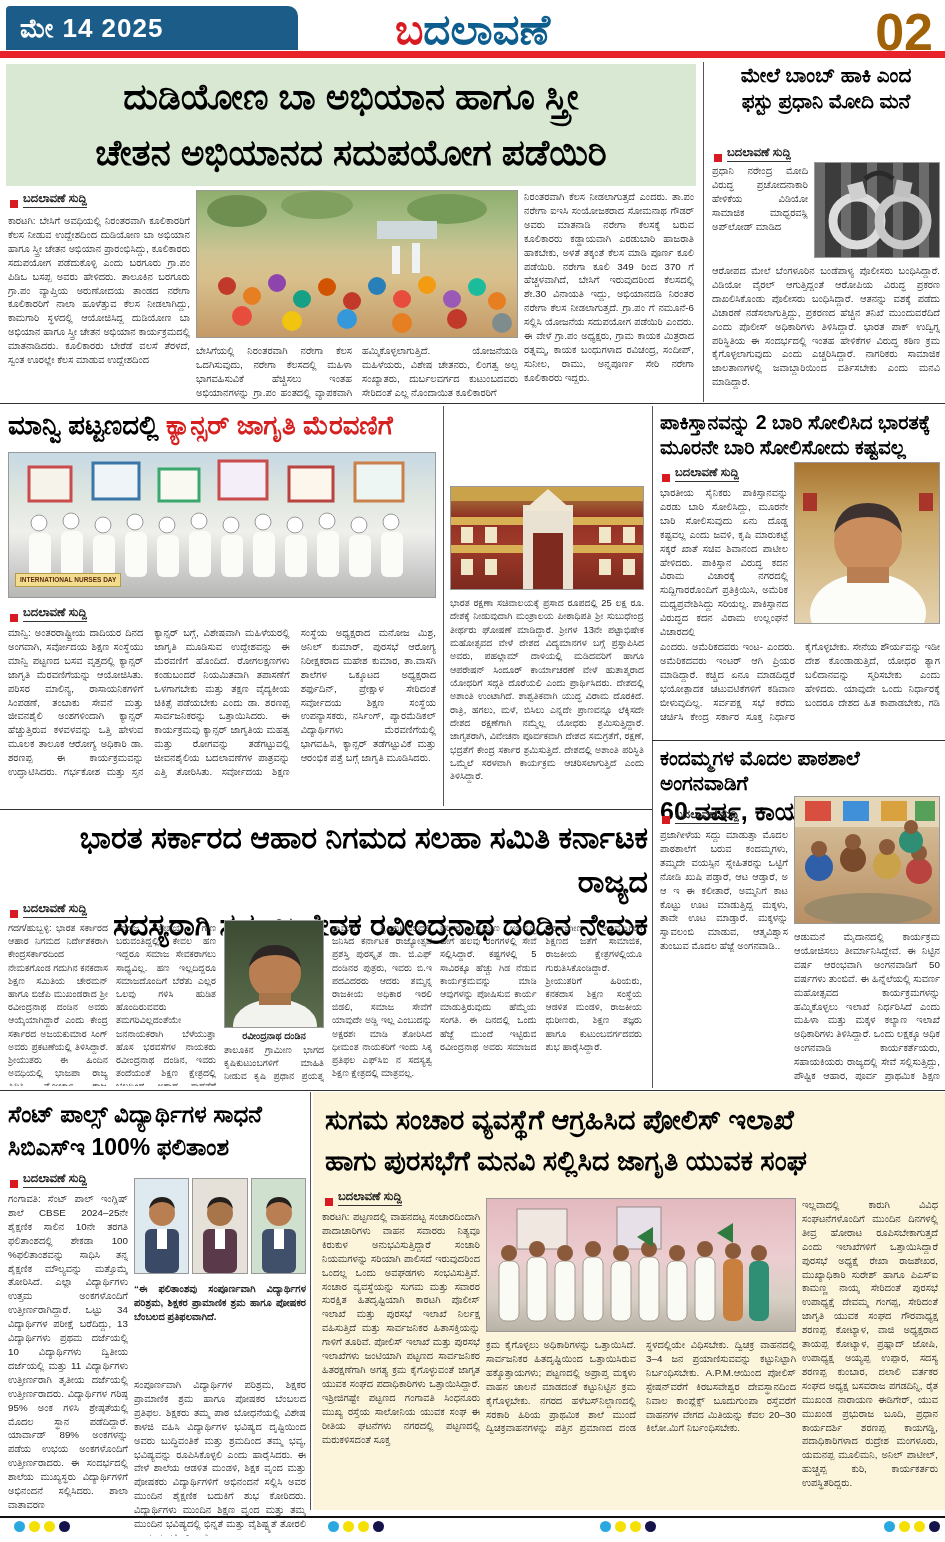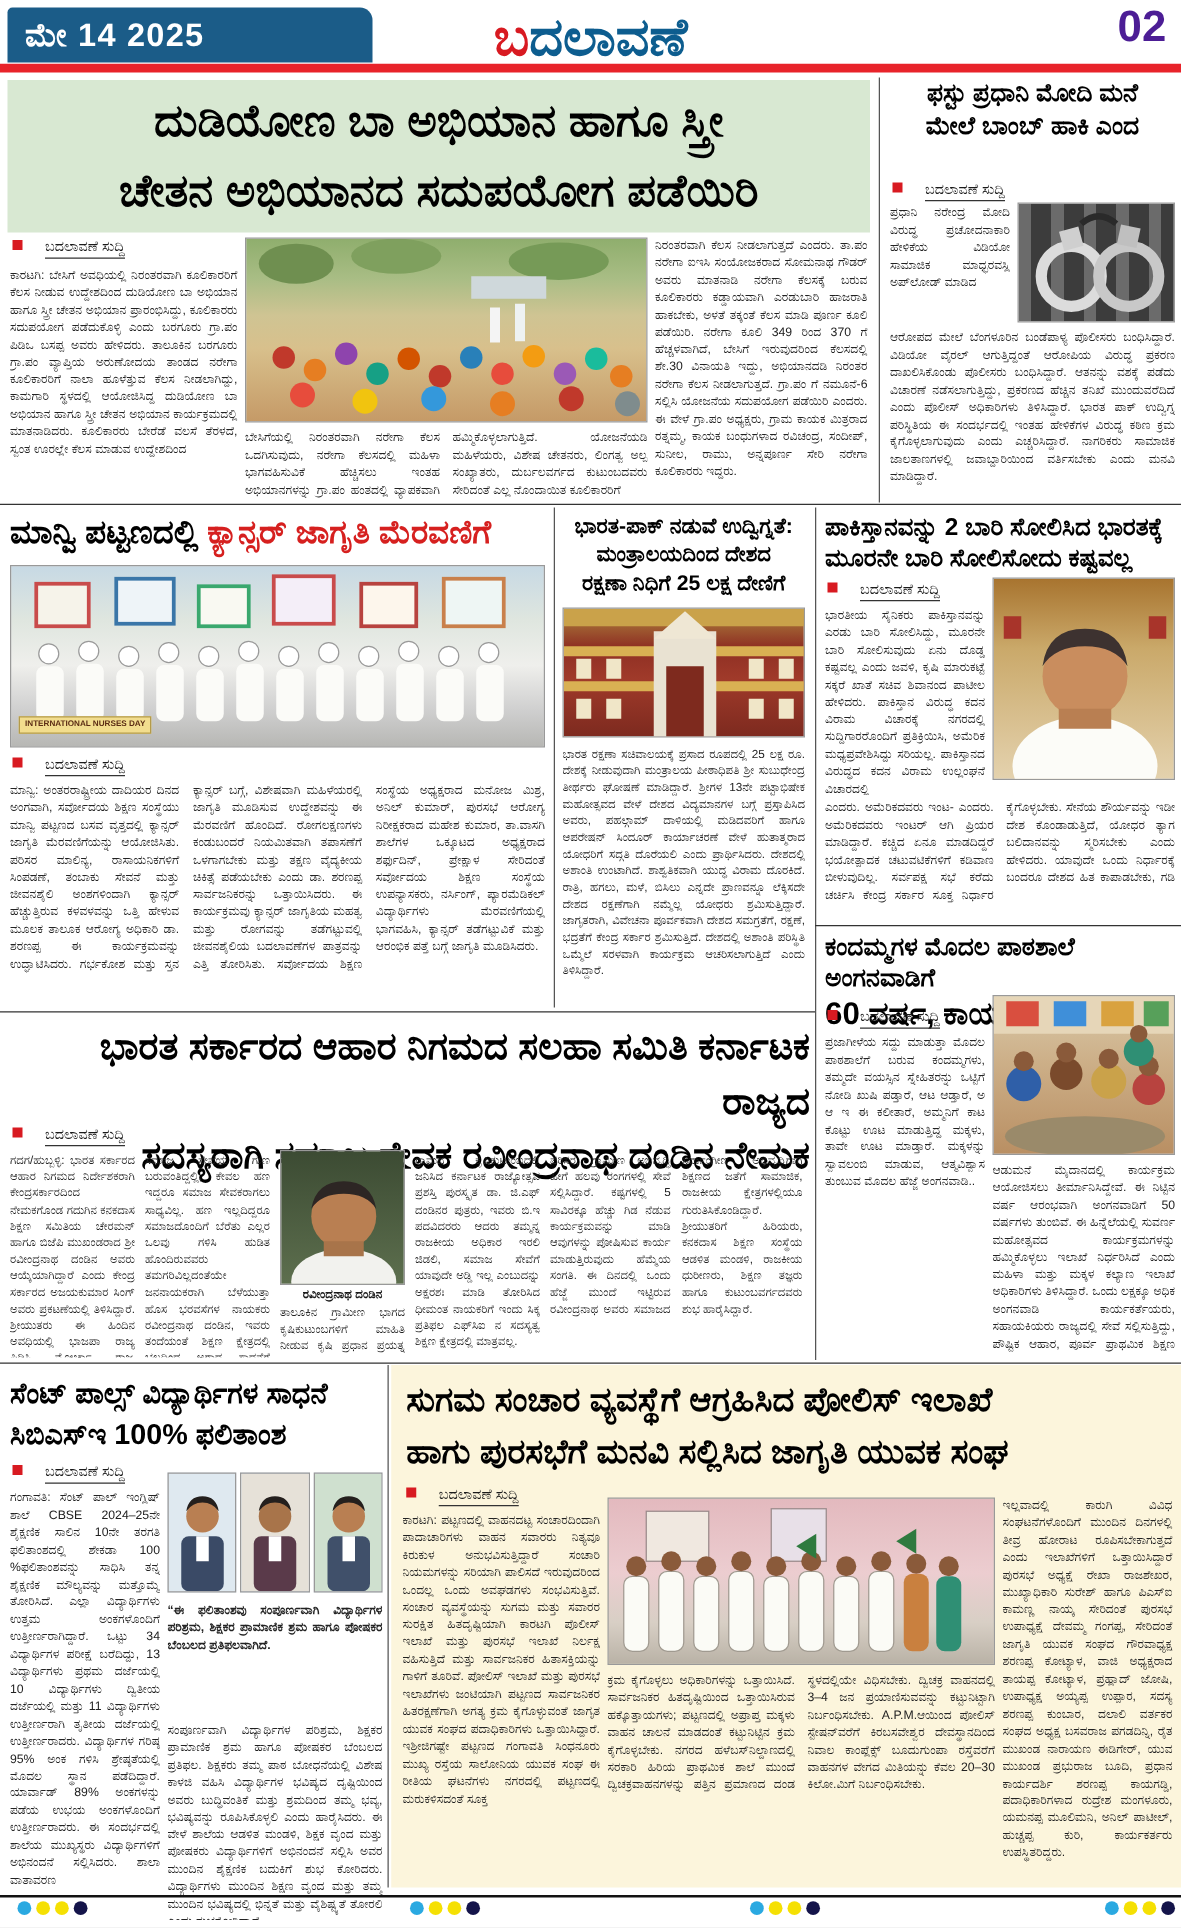--- a/index.html
+++ b/index.html
@@ -6,25 +6,25 @@
   .page{position:relative;width:945px;height:1542px;background:#ffffff;margin:0 auto;
         font-family:"Liberation Sans",sans-serif;color:#1a1a1a;overflow:hidden;}
   .abs{position:absolute;}
   
   .date-box{left:6px;top:6px;width:292px;height:44px;background:#1b5c88;border-radius:4px 10px 0 0;
             display:flex;align-items:center;padding-left:14px;box-sizing:border-box;}
   .date-box span{color:#fff;font-weight:bold;font-size:26px;letter-spacing:1px;}
   .masthead{left:0;right:0;top:6px;text-align:center;font-size:42px;font-weight:bold;}
   .masthead .first{color:#d81a21;}
   .masthead .rest{color:#0d5d8f;}
-  .pageno{right:12px;top:2px;font-size:35px;font-weight:bold;color:#4c1d95;}
+  .pageno{right:12px;top:2px;font-size:52px;font-weight:bold;color:#a16207;}
   .red-bar{left:0;top:51px;width:945px;height:7px;background:#e8232a;}
   
   .headline{font-weight:bold;color:#000;}
-  .byline{display:flex;align-items:flex-start;gap:18px;font-size:11.5px;font-weight:normal;}
+  .byline{display:flex;align-items:flex-end;gap:5px;font-size:11.5px;font-weight:bold;}
   .byline .sq{width:8px;height:8px;background:#d81a21;display:inline-block;}
   .byline .txt{border-bottom:1.5px solid #333;padding-bottom:2px;}
   .body-txt{font-size:9.8px;line-height:1.42;text-align:justify;color:#222;overflow:hidden;}
   .cols-2{column-count:2;column-gap:10px;}
   .cols-3{column-count:3;column-gap:11px;}
   .vline{background:#555;width:1px;}
   .hline{background:#333;height:1px;}
   
   .photo{overflow:hidden;border:1px solid #999;box-sizing:border-box;}
   .ph-campaign{background:linear-gradient(180deg,#8fae6d 0%,#a9bd85 22%,#cfc493 42%,#d8c08c 60%,#c59a67 100%);}
@@ -95,22 +95,22 @@
       <rect x="195" y="55" width="8" height="28" fill="#f4f4f4"></rect>
         <rect x="215" y="52" width="8" height="30" fill="#eef2f2"></rect>
     </svg>
   </div>
   <div class="abs body-txt cols-2" style="left:196px;top:344px;width:322px;height:58px;">ಬೇಸಿಗೆಯಲ್ಲಿ ನಿರಂತರವಾಗಿ ನರೇಗಾ ಕೆಲಸ ಒದಗಿಸುವುದು, ನರೇಗಾ ಕೆಲಸದಲ್ಲಿ ಮಹಿಳಾ ಭಾಗವಹಿಸುವಿಕೆ ಹೆಚ್ಚಿಸಲು ಇಂತಹ ಅಭಿಯಾನಗಳನ್ನು ಗ್ರಾ.ಪಂ ಹಂತದಲ್ಲಿ ವ್ಯಾಪಕವಾಗಿ ಹಮ್ಮಿಕೊಳ್ಳಲಾಗುತ್ತಿದೆ. ಯೋಜನೆಯಡಿ ಮಹಿಳೆಯರು, ವಿಶೇಷ ಚೇತನರು, ಲಿಂಗತ್ವ ಅಲ್ಪ ಸಂಖ್ಯಾತರು, ದುರ್ಬಲವರ್ಗದ ಕುಟುಂಬದವರು ಸೇರಿದಂತೆ ಎಲ್ಲ ನೊಂದಾಯಿತ ಕೂಲಿಕಾರರಿಗೆ</div>
   <div class="abs body-txt" style="left:524px;top:190px;width:170px;height:212px;">ನಿರಂತರವಾಗಿ ಕೆಲಸ ನೀಡಲಾಗುತ್ತದೆ ಎಂದರು. ತಾ.ಪಂ ನರೇಗಾ ಐಇಸಿ ಸಂಯೋಜಕರಾದ ಸೋಮನಾಥ ಗೌಡರ್ ಅವರು ಮಾತನಾಡಿ ನರೇಗಾ ಕೆಲಸಕ್ಕೆ ಬರುವ ಕೂಲಿಕಾರರು ಕಡ್ಡಾಯವಾಗಿ ಎರಡುಬಾರಿ ಹಾಜರಾತಿ ಹಾಕಬೇಕು, ಅಳತೆ ತಕ್ಕಂತೆ ಕೆಲಸ ಮಾಡಿ ಪೂರ್ಣ ಕೂಲಿ ಪಡೆಯಿರಿ. ನರೇಗಾ ಕೂಲಿ 349 ರಿಂದ 370 ಗೆ ಹೆಚ್ಚಳವಾಗಿದೆ, ಬೇಸಿಗೆ ಇರುವುದರಿಂದ ಕೆಲಸದಲ್ಲಿ ಶೇ.30 ವಿನಾಯತಿ ಇದ್ದು, ಅಭಿಯಾನದಡಿ ನಿರಂತರ ನರೇಗಾ ಕೆಲಸ ನೀಡಲಾಗುತ್ತದೆ. ಗ್ರಾ.ಪಂ ಗೆ ನಮೂನೆ-6 ಸಲ್ಲಿಸಿ ಯೋಜನೆಯ ಸದುಪಯೋಗ ಪಡೆಯಿರಿ ಎಂದರು. ಈ ವೇಳೆ ಗ್ರಾ.ಪಂ ಅಧ್ಯಕ್ಷರು, ಗ್ರಾಮ ಕಾಯಕ ಮಿತ್ರರಾದ ರತ್ನಮ್ಮ, ಕಾಯಕ ಬಂಧುಗಳಾದ ರವಿಚಂದ್ರ, ಸಂದೀಪ್, ಸುನೀಲ, ರಾಮು, ಅನ್ನಪೂರ್ಣ ಸೇರಿ ನರೇಗಾ ಕೂಲಿಕಾರರು ಇದ್ದರು.</div>
 
   <div class="abs vline" style="left:703px;top:62px;height:340px;"></div>
 
   <div class="abs headline" style="left:712px;top:62px;width:228px;font-size:20px;line-height:1.3;text-align:center;">
+    <div>ಮೇಲೆ ಬಾಂಬ್ ಹಾಕಿ ಎಂದ</div>
     <div>ಫಸ್ಟು ಪ್ರಧಾನಿ ಮೋದಿ ಮನೆ</div>
-    <div>ಮೇಲೆ ಬಾಂಬ್ ಹಾಕಿ ಎಂದ</div>
   </div>
   <div class="abs byline" style="left:714px;top:146px;">
     <span class="sq"></span>
     <span class="txt">ಬದಲಾವಣೆ ಸುದ್ದಿ</span>
   </div>
   <div class="abs photo ph-cuffs" style="left:814px;top:162px;width:126px;height:96px;">
     <svg width="126" height="96" xmlns="http://www.w3.org/2000/svg">
       <circle cx="42" cy="58" r="24" fill="none" stroke="#dcdcdc" stroke-width="9"></circle>
       <circle cx="88" cy="58" r="24" fill="none" stroke="#c8c8c8" stroke-width="9"></circle>
       <rect x="34" y="20" width="16" height="16" fill="#cfcfcf" transform="rotate(-15 42 28)"></rect>
@@ -166,25 +166,20 @@
     <div class="banner-strip">INTERNATIONAL NURSES DAY</div>
   </div>
   <div class="abs byline" style="left:10px;top:606px;">
     <span class="sq"></span>
     <span class="txt">ಬದಲಾವಣೆ ಸುದ್ದಿ</span>
   </div>
   <div class="abs body-txt cols-3" style="left:8px;top:626px;width:428px;height:180px;">ಮಾನ್ವಿ: ಅಂತರರಾಷ್ಟ್ರೀಯ ದಾದಿಯರ ದಿನದ ಅಂಗವಾಗಿ, ಸರ್ವೋದಯ ಶಿಕ್ಷಣ ಸಂಸ್ಥೆಯು ಮಾನ್ವಿ ಪಟ್ಟಣದ ಬಸವ ವೃತ್ತದಲ್ಲಿ ಕ್ಯಾನ್ಸರ್ ಜಾಗೃತಿ ಮೆರವಣಿಗೆಯನ್ನು ಆಯೋಜಿಸಿತು. ಪರಿಸರ ಮಾಲಿನ್ಯ, ರಾಸಾಯನಿಕಗಳಿಗೆ ಸಿಂಪಡಣೆ, ತಂಬಾಕು ಸೇವನೆ ಮತ್ತು ಜೀವನಶೈಲಿ ಅಂಶಗಳಿಂದಾಗಿ ಕ್ಯಾನ್ಸರ್ ಹೆಚ್ಚುತ್ತಿರುವ ಕಳವಳವನ್ನು ಒತ್ತಿ ಹೇಳುವ ಮೂಲಕ ತಾಲೂಕ ಆರೋಗ್ಯ ಅಧಿಕಾರಿ ಡಾ. ಶರಣಪ್ಪ ಈ ಕಾರ್ಯಕ್ರಮವನ್ನು ಉದ್ಘಾಟಿಸಿದರು. ಗರ್ಭಕೋಶ ಮತ್ತು ಸ್ತನ ಕ್ಯಾನ್ಸರ್ ಬಗ್ಗೆ, ವಿಶೇಷವಾಗಿ ಮಹಿಳೆಯರಲ್ಲಿ ಜಾಗೃತಿ ಮೂಡಿಸುವ ಉದ್ದೇಶವನ್ನು ಈ ಮೆರವಣಿಗೆ ಹೊಂದಿದೆ. ರೋಗಲಕ್ಷಣಗಳು ಕಂಡುಬಂದರೆ ನಿಯಮಿತವಾಗಿ ತಪಾಸಣೆಗೆ ಒಳಗಾಗಬೇಕು ಮತ್ತು ತಕ್ಷಣ ವೈದ್ಯಕೀಯ ಚಿಕಿತ್ಸೆ ಪಡೆಯಬೇಕು ಎಂದು ಡಾ. ಶರಣಪ್ಪ ಸಾರ್ವಜನಿಕರನ್ನು ಒತ್ತಾಯಿಸಿದರು. ಈ ಕಾರ್ಯಕ್ರಮವು ಕ್ಯಾನ್ಸರ್ ಜಾಗೃತಿಯ ಮಹತ್ವ ಮತ್ತು ರೋಗವನ್ನು ತಡೆಗಟ್ಟುವಲ್ಲಿ ಜೀವನಶೈಲಿಯ ಬದಲಾವಣೆಗಳ ಪಾತ್ರವನ್ನು ಎತ್ತಿ ತೋರಿಸಿತು. ಸರ್ವೋದಯ ಶಿಕ್ಷಣ ಸಂಸ್ಥೆಯ ಅಧ್ಯಕ್ಷರಾದ ಮನೋಜ ಮಿಶ್ರ, ಅನಿಲ್ ಕುಮಾರ್, ಪುರಸಭೆ ಆರೋಗ್ಯ ನಿರೀಕ್ಷಕರಾದ ಮಹೇಶ ಕುಮಾರ, ತಾ.ವಾಸಗಿ ಶಾಲೆಗಳ ಒಕ್ಕೂಟದ ಅಧ್ಯಕ್ಷರಾದ ಶರ್ಫುದಿನ್, ಪ್ರೇಕ್ಷಾಳ ಸೇರಿದಂತೆ ಸರ್ವೋದಯ ಶಿಕ್ಷಣ ಸಂಸ್ಥೆಯ ಉಪನ್ಯಾಸಕರು, ನರ್ಸಿಂಗ್, ಪ್ಯಾರಮೆಡಿಕಲ್ ವಿದ್ಯಾರ್ಥಿಗಳು ಮೆರವಣಿಗೆಯಲ್ಲಿ ಭಾಗವಹಿಸಿ, ಕ್ಯಾನ್ಸರ್ ತಡೆಗಟ್ಟುವಿಕೆ ಮತ್ತು ಆರಂಭಿಕ ಪತ್ತೆ ಬಗ್ಗೆ ಜಾಗೃತಿ ಮೂಡಿಸಿದರು.</div>
 
   <div class="abs vline" style="left:443px;top:406px;height:400px;"></div>
 
-  <div class="abs headline" style="left:450px;top:410px;width:194px;font-size:17px;line-height:1.35;text-align:center;">
-    <div>ಭಾರತ-ಪಾಕ್ ನಡುವೆ ಉದ್ವಿಗ್ನತೆ:</div>
-    <div>ಮಂತ್ರಾಲಯದಿಂದ ದೇಶದ</div>
-    <div>ರಕ್ಷಣಾ ನಿಧಿಗೆ 25 ಲಕ್ಷ ದೇಣಿಗೆ</div>
-  </div>
   <div class="abs photo ph-temple" style="left:450px;top:486px;width:194px;height:104px;">
     <svg width="194" height="104" xmlns="http://www.w3.org/2000/svg">
       <rect x="0" y="0" width="194" height="14" fill="#caa24a"></rect>
       <rect x="0" y="30" width="194" height="8" fill="#d9b053"></rect>
       <rect x="0" y="58" width="194" height="8" fill="#d9b053"></rect>
       <rect x="72" y="18" width="50" height="86" fill="#e9e2d2"></rect>
       <polygon points="97,2 72,24 122,24" fill="#efe7d4"></polygon>
       <rect x="82" y="46" width="30" height="58" fill="#7e2a1e"></rect>
       <g fill="#f0e6c8">
           <rect x="10" y="40" width="12" height="16"></rect>

